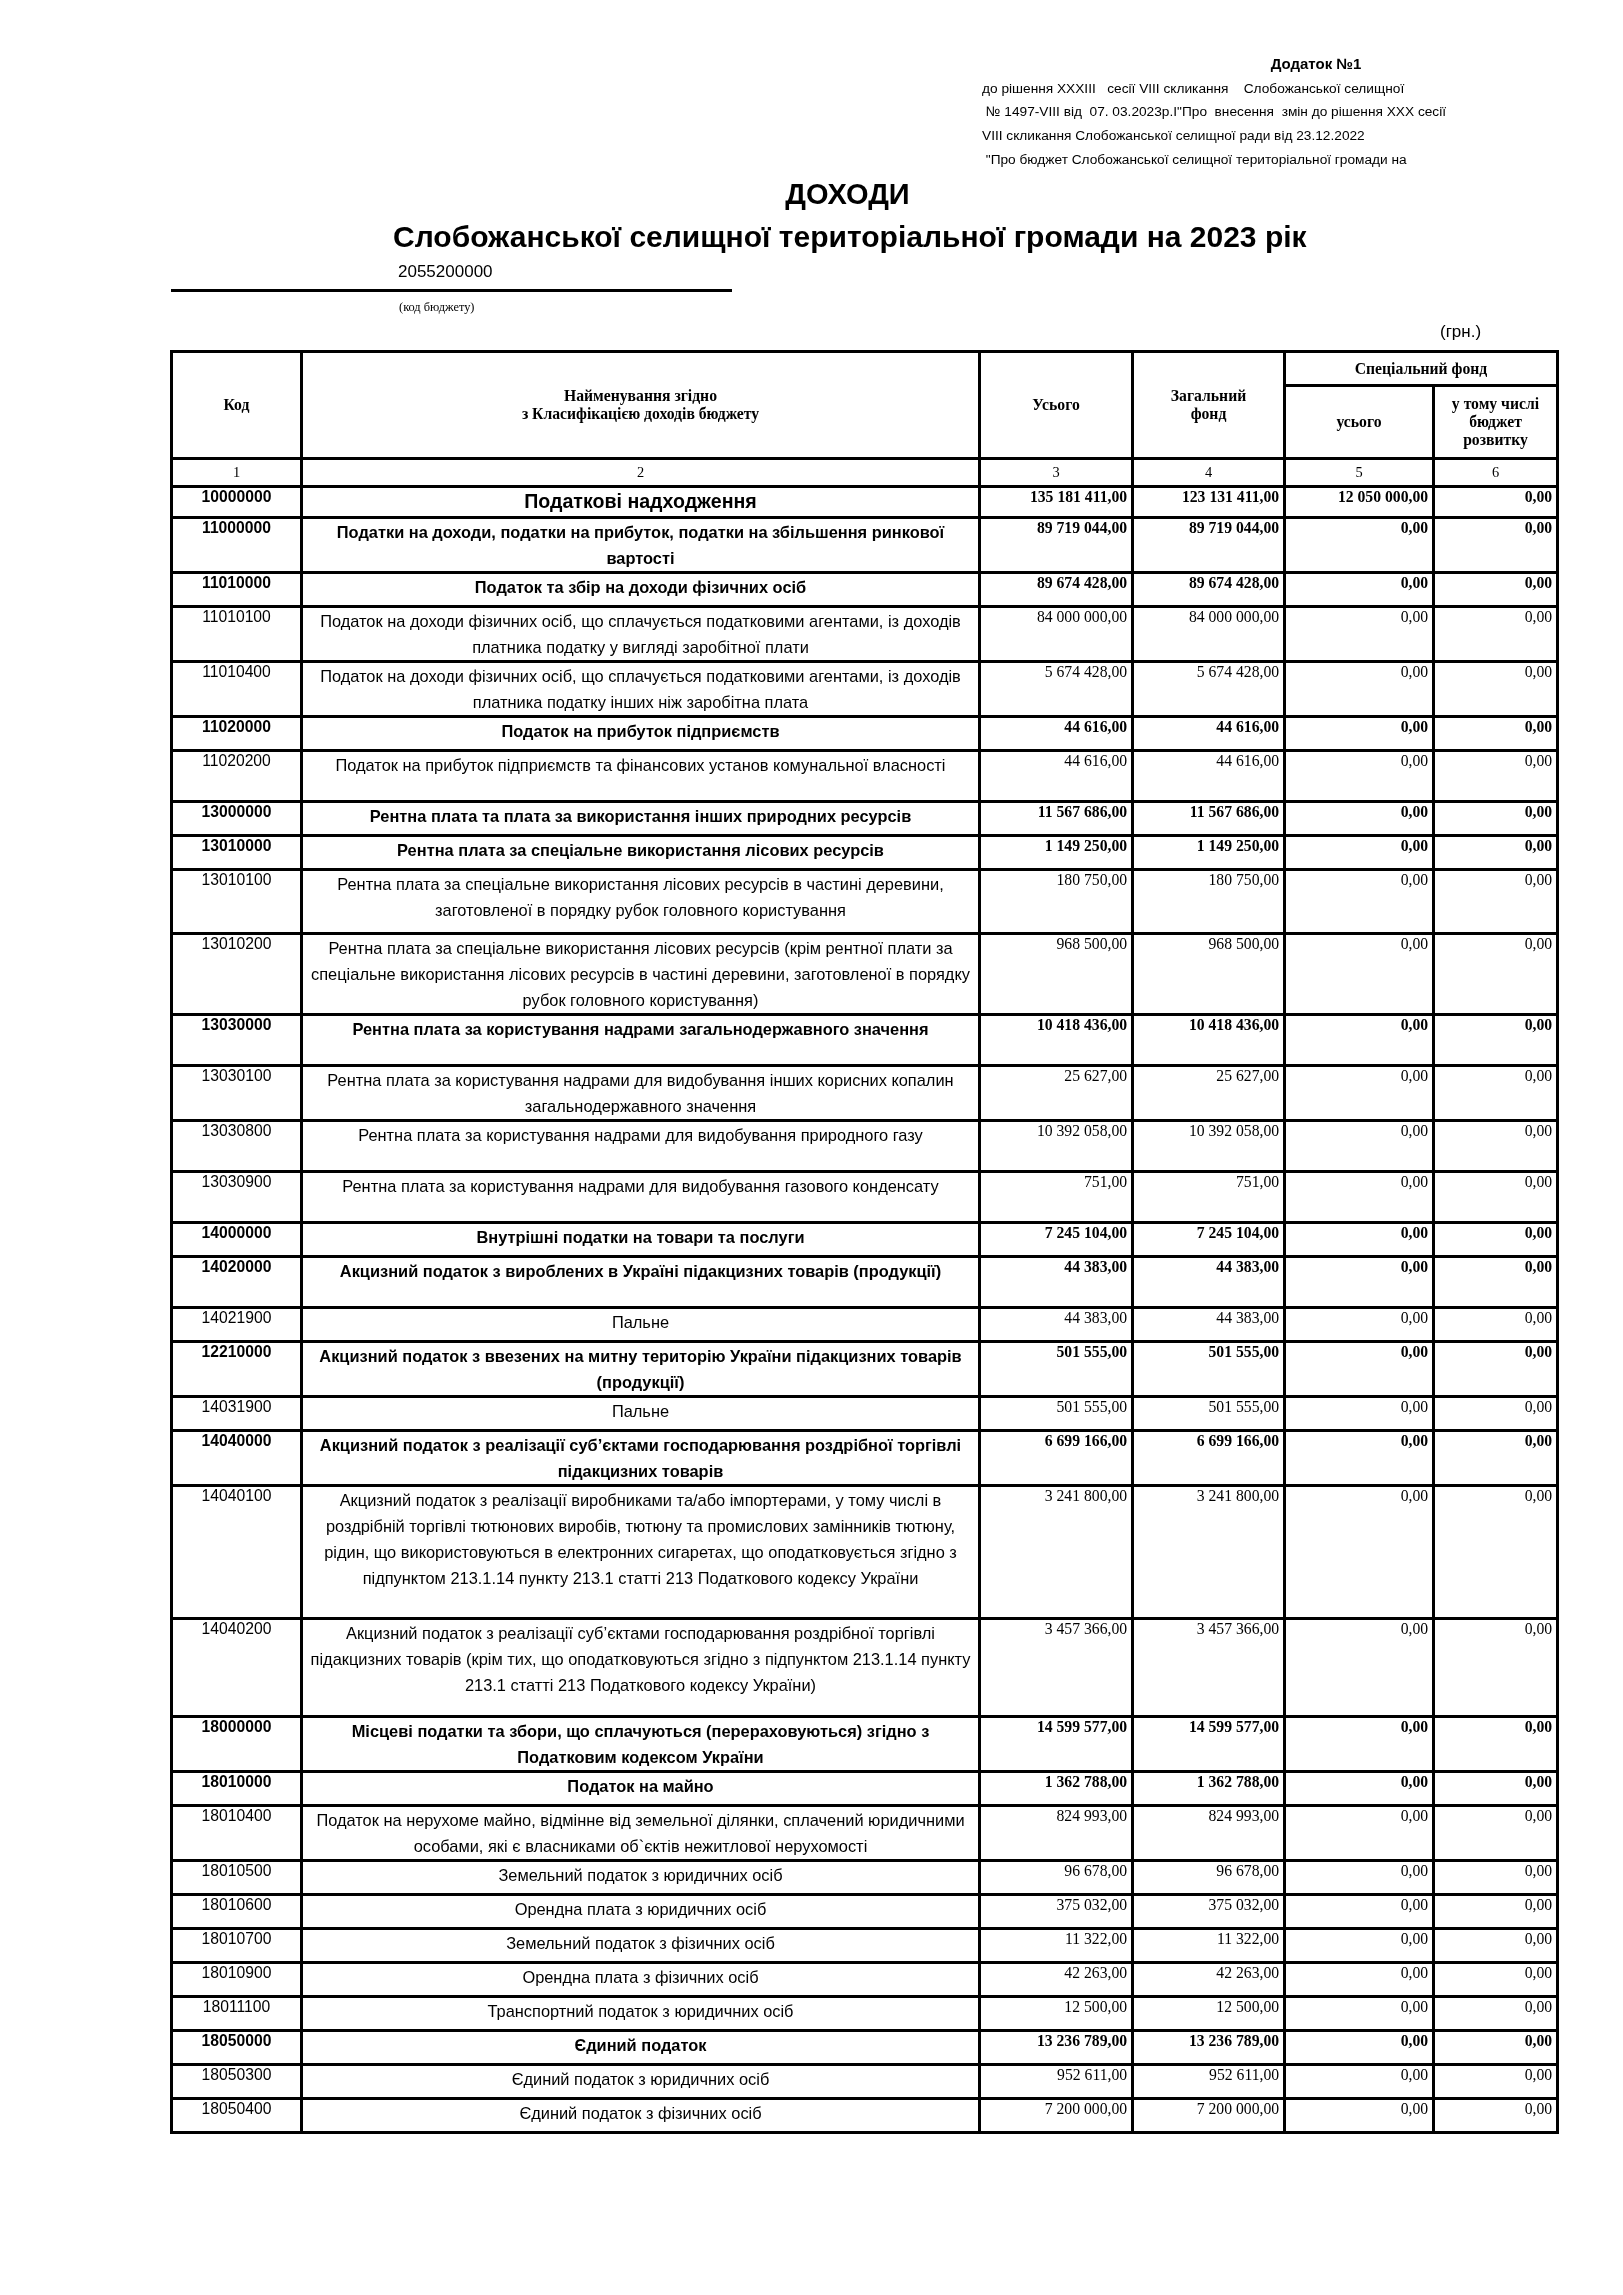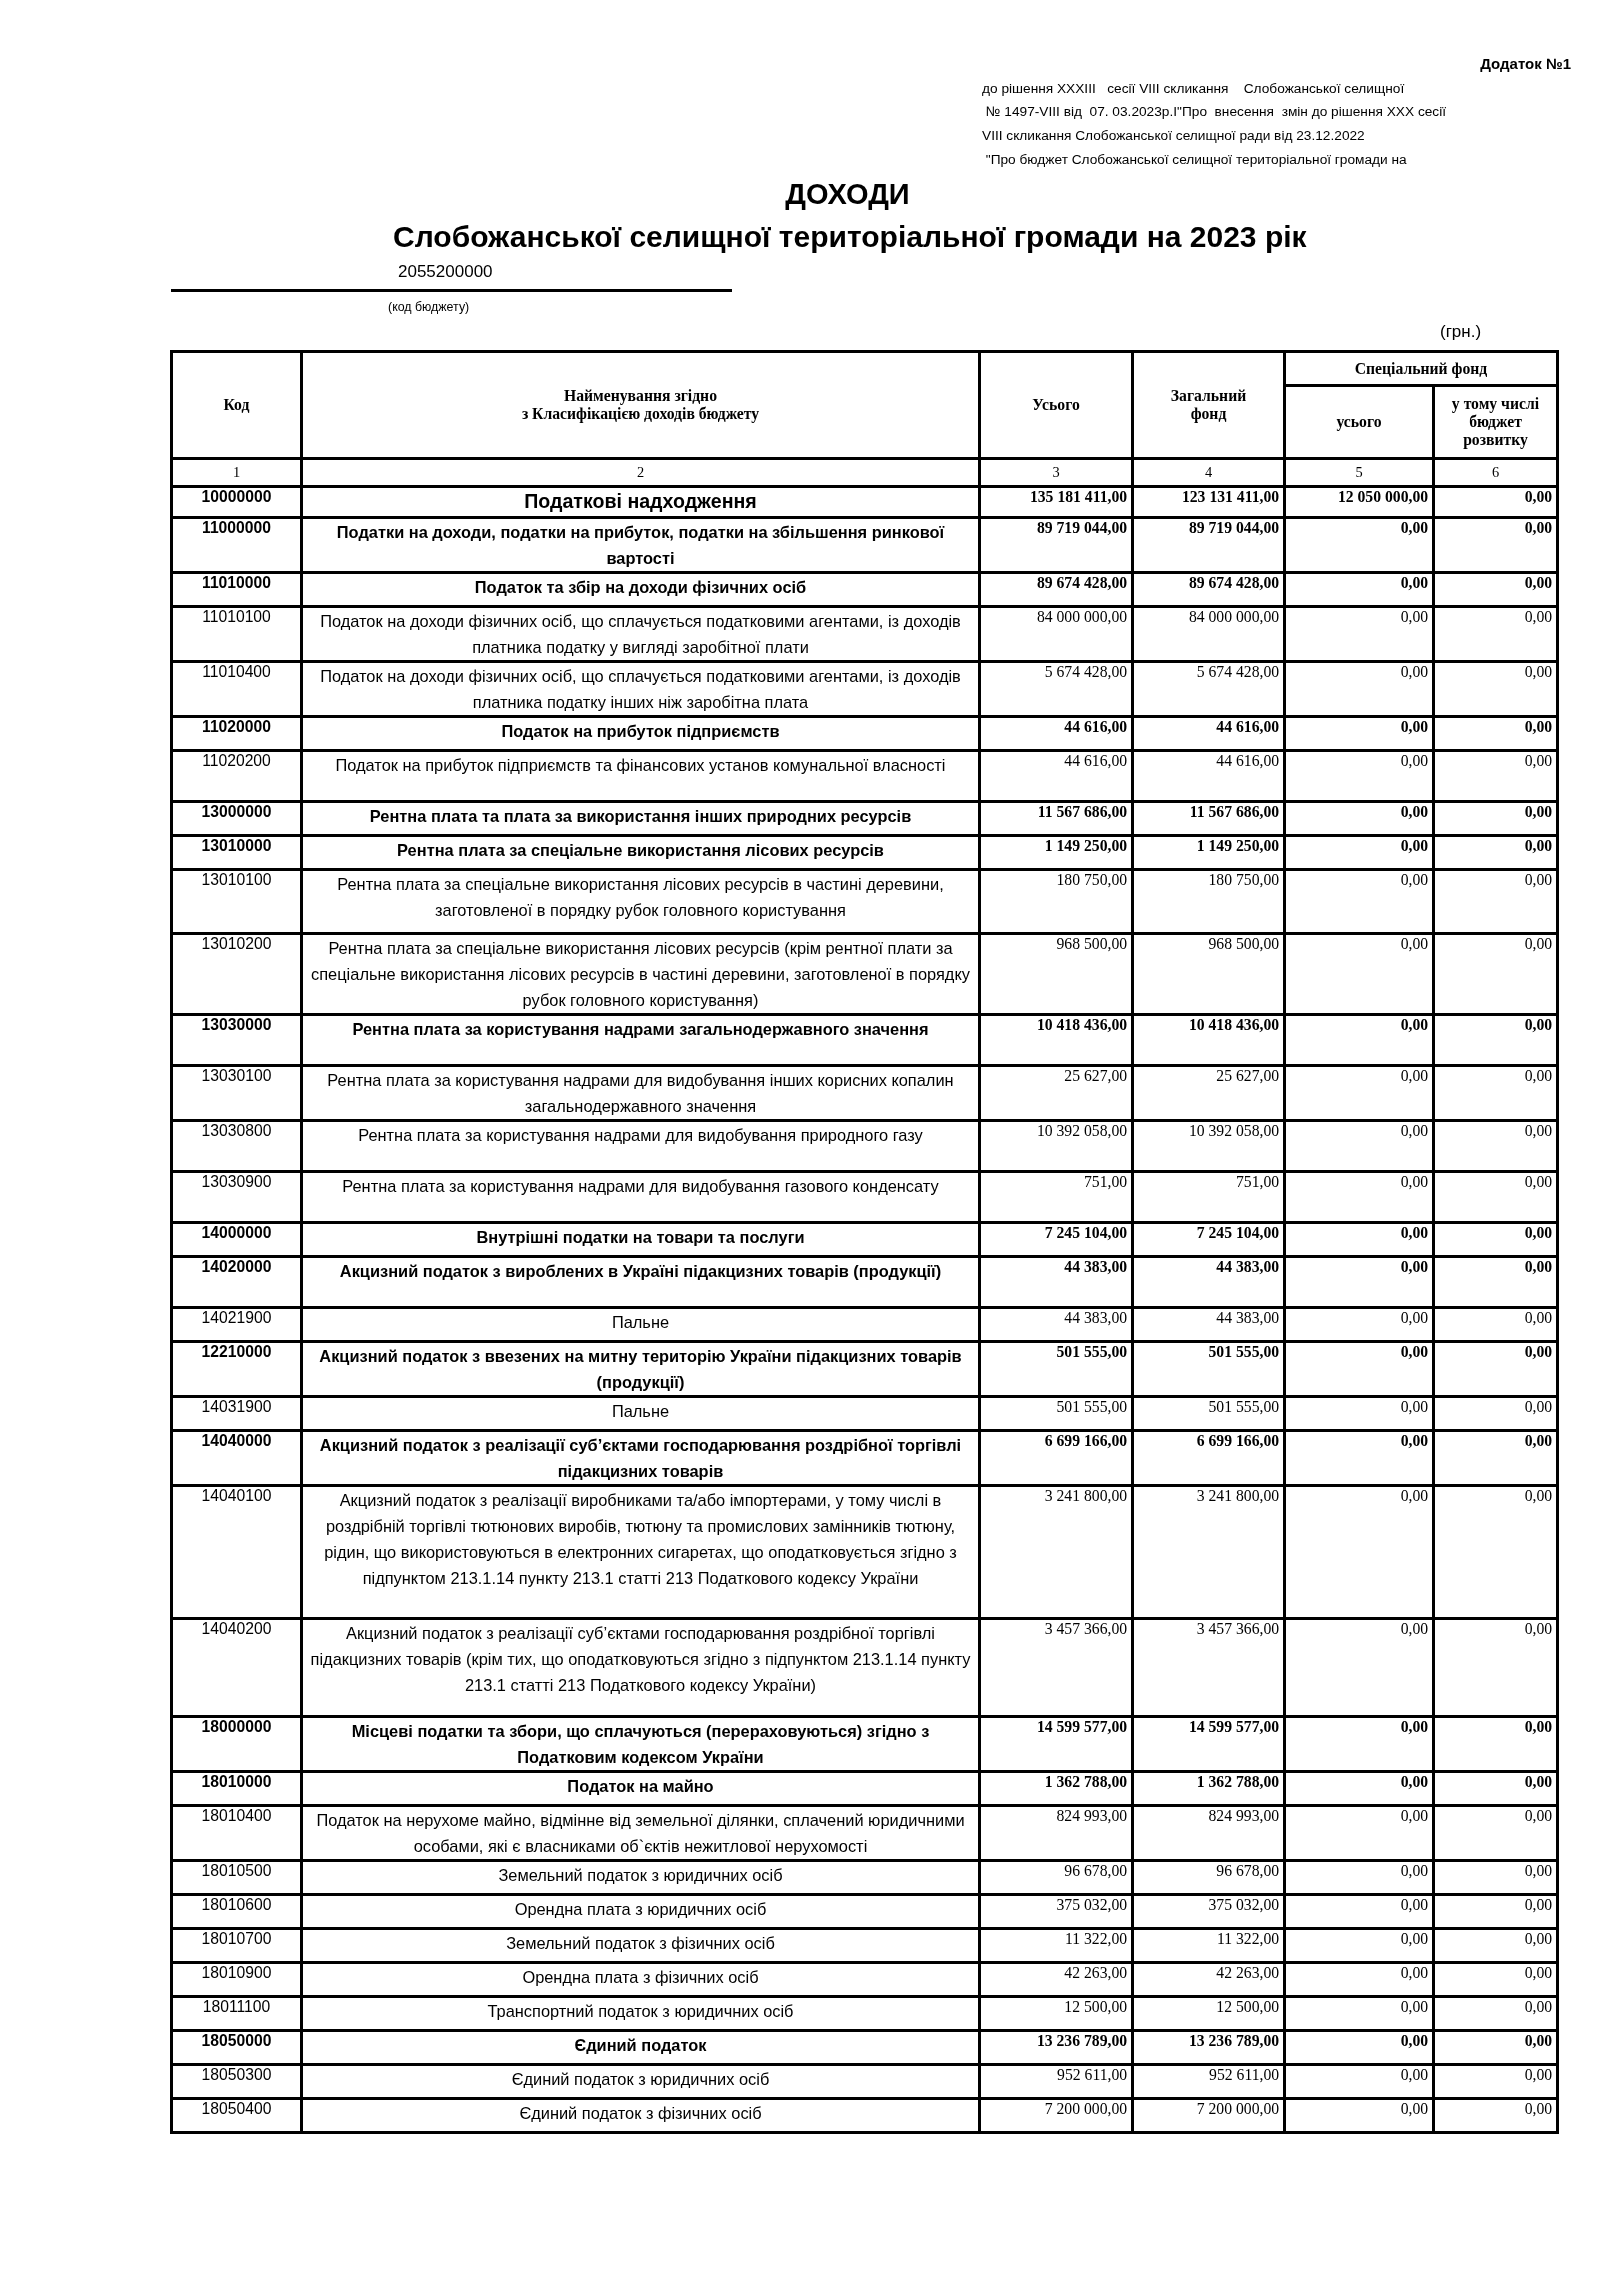--- a/index.html
+++ b/index.html
@@ -1,25 +1,25 @@
 <!DOCTYPE html>
 <html style="font-size:10.5px"><head>
 <meta charset="utf-8">
 <style>
   html, body { margin: 0; padding: 0; background: #ffffff; }
   body { width: 1623px; height: 2295px; position: relative; color: #000; font-family: "Liberation Sans", sans-serif; }
   .annex { position: absolute; left: 982px; top: 52px; width: 589px; font-family: "Liberation Sans", sans-serif; font-size: 13.7px; line-height: 23.6px; }
-  .annex .title { text-align: right; font-weight: bold; font-size: 15px; padding-left: 79px; margin-bottom: 1.3px; }
+  .annex .title { text-align: center; font-weight: bold; font-size: 15px; padding-left: 79px; margin-bottom: 1.3px; }
   .annex .line { white-space: pre; }
   .doc-title { position: absolute; left: 0; width: 1623px; text-align: center; font-weight: bold; }
   .t1 { top: 178px; font-size: 29px; padding-left: 72px; box-sizing: border-box; }
   .t2 { top: 220px; font-size: 30px; left: 393px; width: auto; text-align: right; }
   .budget-code { position: absolute; left: 398px; top: 262px; font-size: 17px; }
   .budget-line { position: absolute; left: 171px; top: 289px; width: 561px; height: 3.3px; background: #000; }
-  .budget-caption { position: absolute; left: 388px; top: 300px; font-size: 12.4px; font-family: Liberation Sans, sans-serif; }
+  .budget-caption { position: absolute; left: 399px; top: 300px; font-size: 12.4px; font-family: Liberation Serif, serif; }
   .unit { position: absolute; left: 1440px; top: 322px; font-size: 17px; }
   table.rev { position: absolute; left: 170px; top: 350px; width: 1386px; border-collapse: collapse; table-layout: fixed; }
   table.rev td, table.rev th { border: 3.3px solid #000; padding: 0 3.9px; vertical-align: top; }
   table.rev th { font-family: "Liberation Serif", serif; font-weight: bold; vertical-align: middle; text-align: center; font-size: 15.7px; }
   th.small { font-size: 11.8px; }
   th.smaller { font-size: 11px; line-height: 18.3px; }
   tr.colnums td { text-align: center; font-family: "Liberation Serif", serif; font-size: 14.4px; height: 25px; vertical-align: middle; }
   td.code { text-align: center; font-size: 15.7px; padding-top: 6.5px; }
   td.name { font-size: 16.4px; line-height: 26px; padding-top: 2.6px; padding-left: 3.9px; text-align: center; }
   td.num { text-align: right; font-family: "Liberation Serif", serif; font-size: 15.7px; padding-top: 6.5px; padding-right: 2.6px; }

